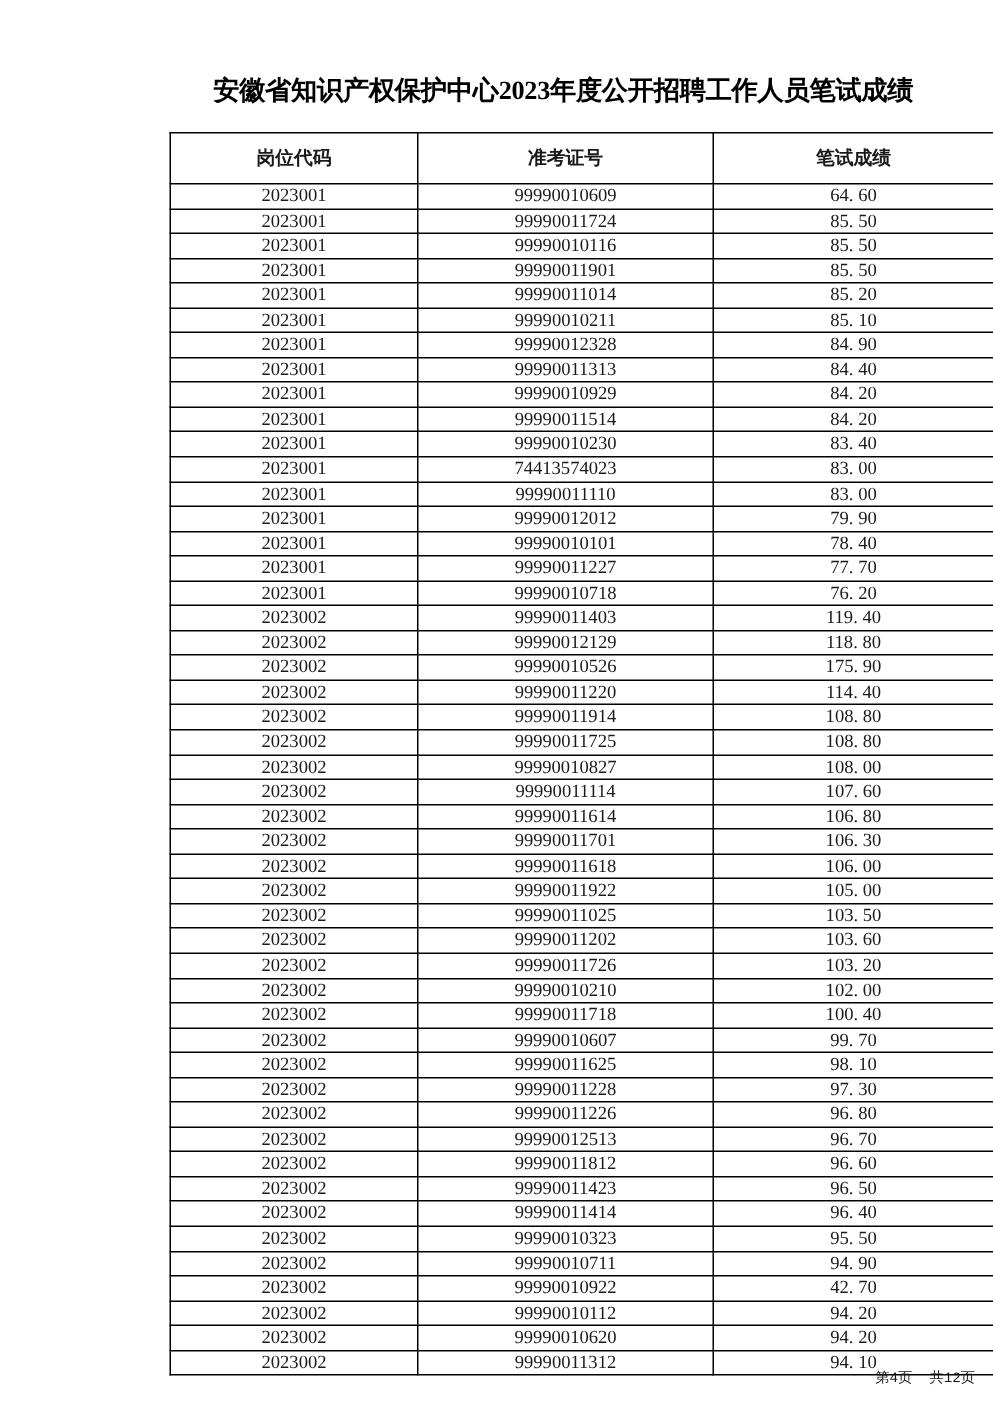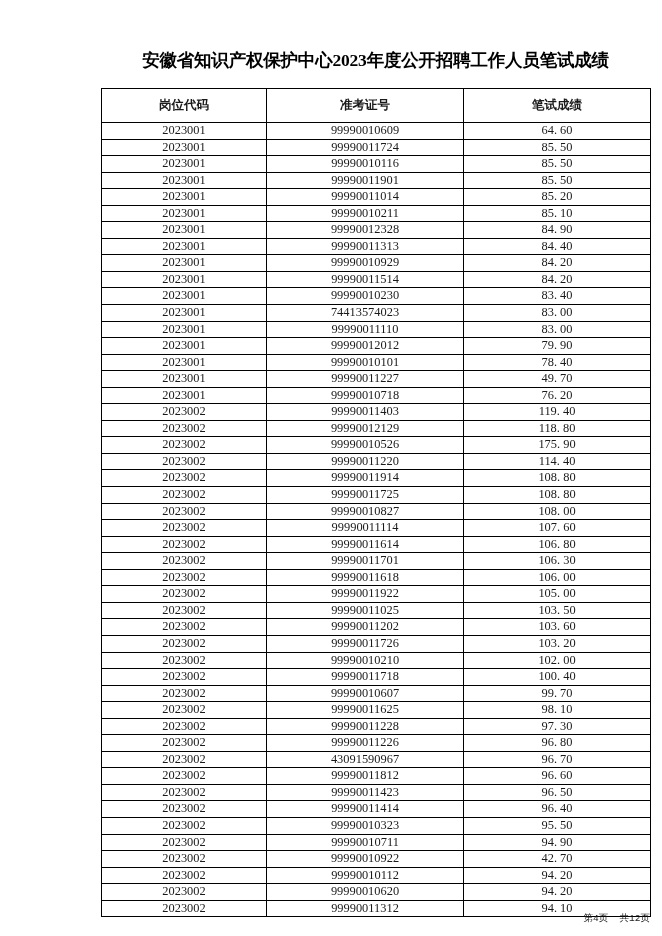--- a/index.html
+++ b/index.html
@@ -30,21 +30,21 @@
     text-align: center;
     font-family: "Liberation Serif", "DejaVu Serif", serif;
     font-weight: bold;
     font-size: 17.5px;
     line-height: 26px;
     letter-spacing: -0.2px;
     white-space: nowrap;
   }
   table.results {
     position: absolute;
-    left: 57px;
+    left: 69px;
     top: 88px;
     width: 549px;
     border-collapse: collapse;
     table-layout: fixed;
     border-radius: 19px;
   }
   table.results col.c-code  { width: 165px; }
   table.results col.c-admit { width: 197px; }
   table.results col.c-score { width: 187px; }
 
@@ -171,21 +171,21 @@
           <td>79. 90</td>
         </tr>
         <tr>
           <td>2023001</td>
           <td>99990010101</td>
           <td>78. 40</td>
         </tr>
         <tr>
           <td>2023001</td>
           <td>99990011227</td>
-          <td>49. 70</td>
+          <td>77. 70</td>
         </tr>
         <tr>
           <td>2023001</td>
           <td>99990010718</td>
           <td>76. 20</td>
         </tr>
         <tr>
           <td>2023002</td>
           <td>99990011403</td>
           <td>119. 40</td>
@@ -285,21 +285,21 @@
           <td>99990011228</td>
           <td>97. 30</td>
         </tr>
         <tr>
           <td>2023002</td>
           <td>99990011226</td>
           <td>96. 80</td>
         </tr>
         <tr>
           <td>2023002</td>
-          <td>43091590967</td>
+          <td>99990012513</td>
           <td>96. 70</td>
         </tr>
         <tr>
           <td>2023002</td>
           <td>99990011812</td>
           <td>96. 60</td>
         </tr>
         <tr>
           <td>2023002</td>
           <td>99990011423</td>

